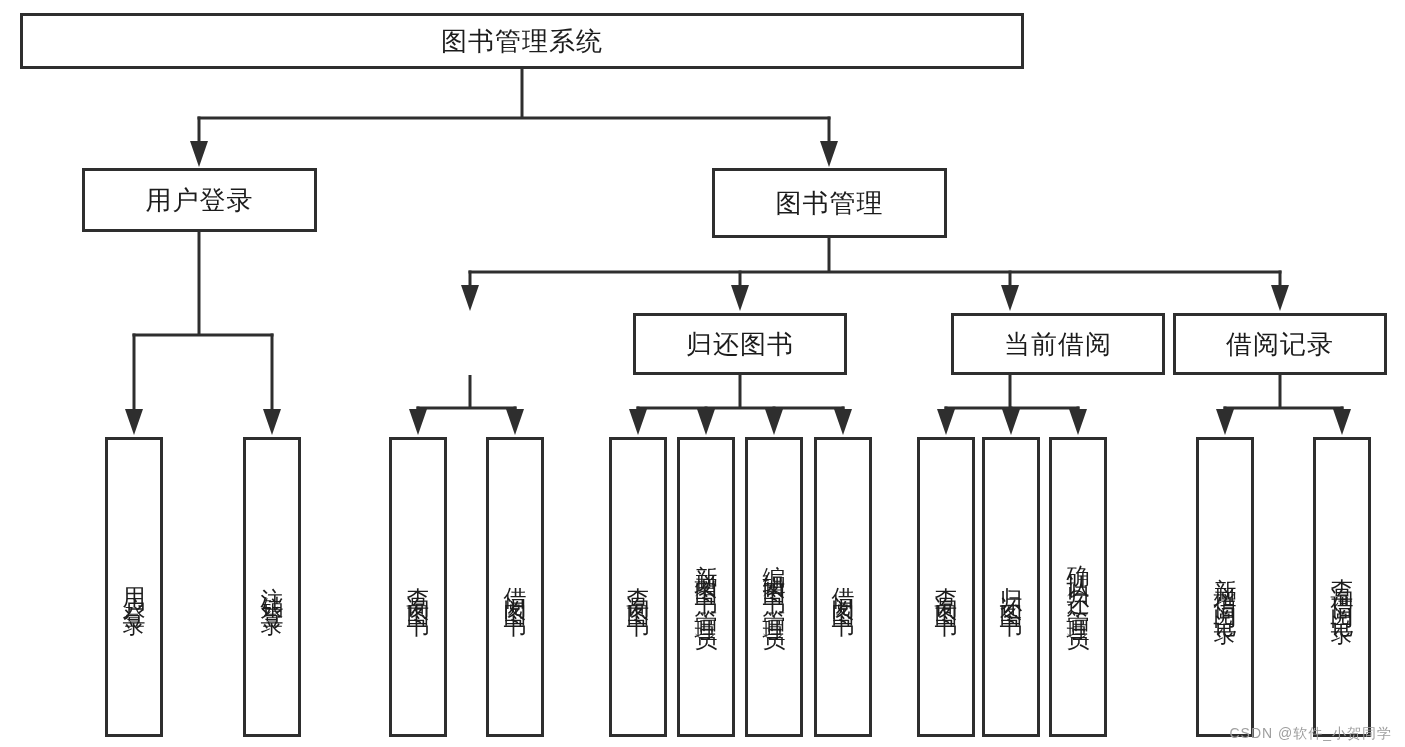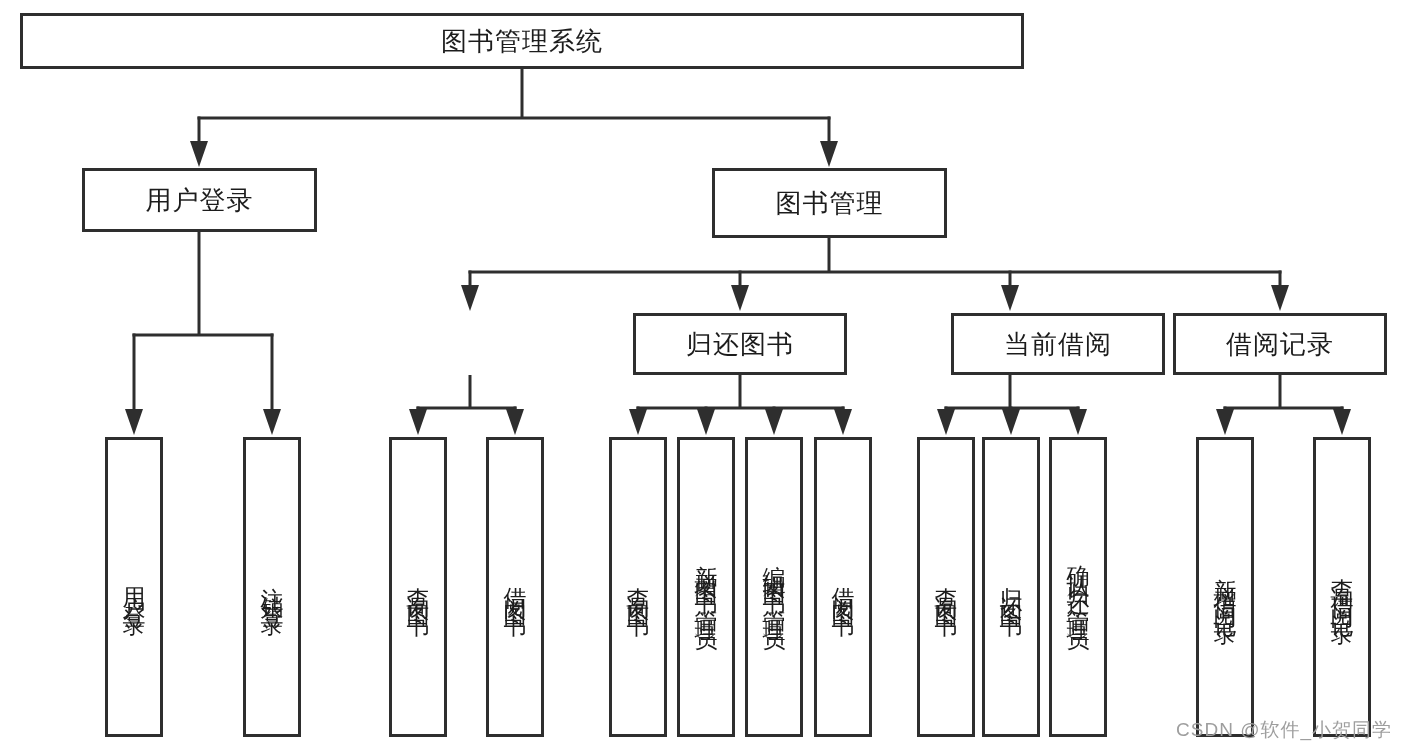--- a/index.html
+++ b/index.html
@@ -35,21 +35,21 @@
     text-orientation:mixed;
     font-size:23px;
     letter-spacing:9px;
     line-height:1;
     white-space:normal;
   }
   .watermark{
     position:absolute;
     right:13px;
     bottom:4px;
-    font-size:19px;
+    font-size:14px;
     color:#9e9e9e;
     letter-spacing:1px;
   }
 </style>
 </head>
 <body>
 
 <div id="stage">
 
   <svg id="wires" viewBox="0 0 1405 747">

